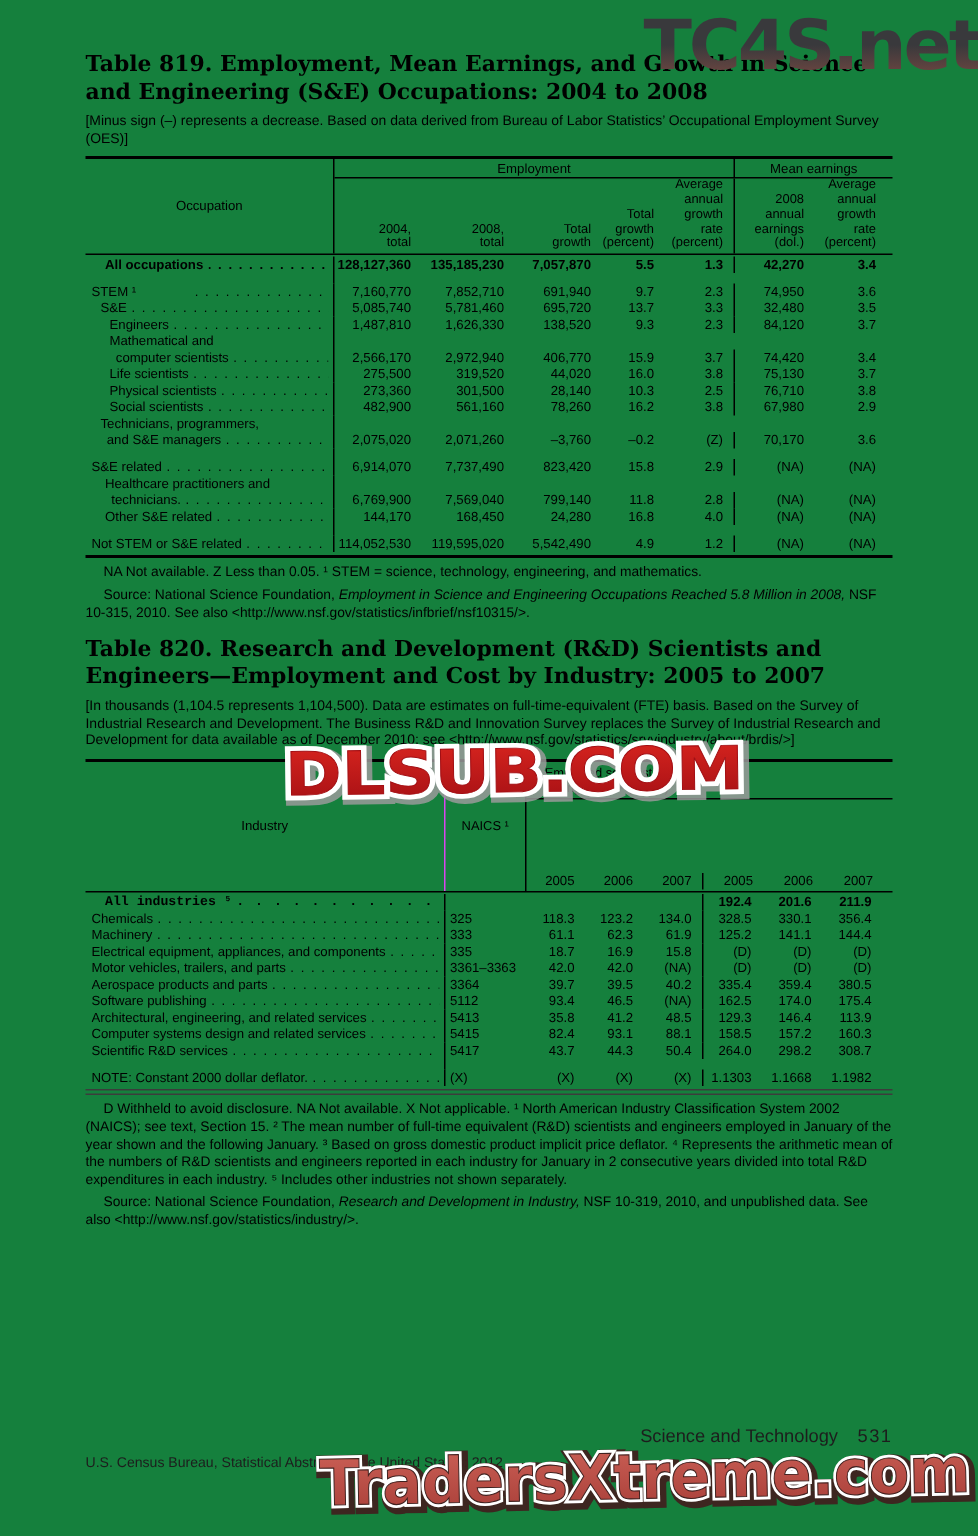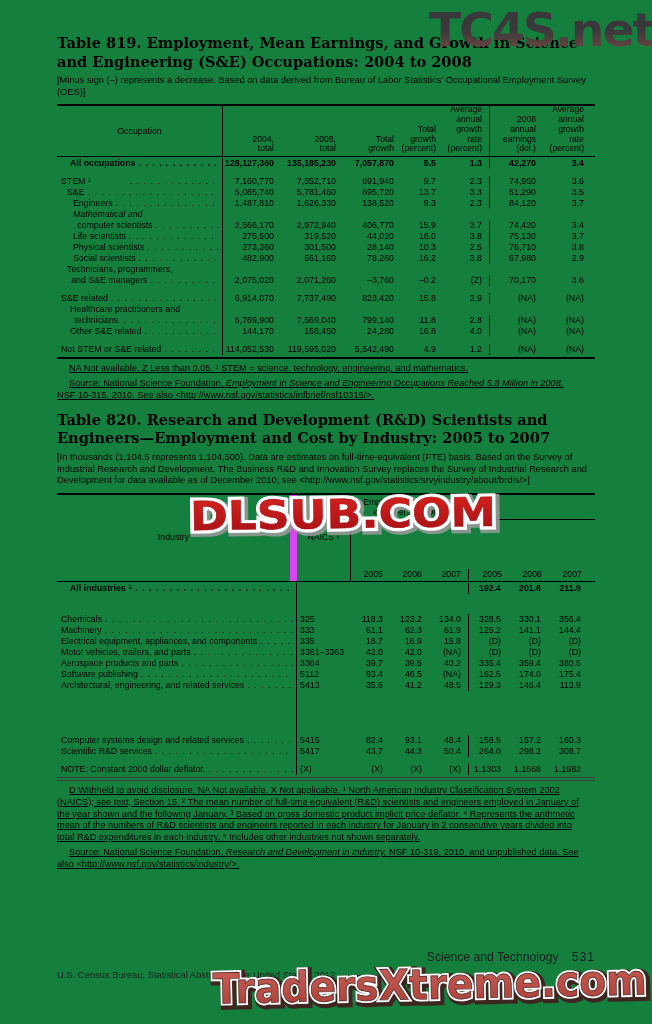--- a/index.html
+++ b/index.html
@@ -4,21 +4,21 @@
 <style>
   html,body{margin:0;padding:0;background:#e9e9e9;}
   .page{position:relative;width:652px;height:1024px;background:#15803d;overflow:hidden;
         font-family:"Liberation Sans",sans-serif;color:#000;}
   .content{padding:34px 57px 0 57px;width:538px;}
 
   
   .ttitle{font-family:"DejaVu Serif",serif;font-size:14.6px;line-height:18.5px;font-weight:bold;
           margin:0;width:530px;color:#000;}
   .bracket{font-size:9.3px;line-height:11.6px;margin:4px 0 6px 0;}
-  .fn{font-size:9.2px;line-height:11.9px;margin:3px 12px 0 0;text-indent:12px;text-decoration:underline;}
+  .fn{font-size:9.2px;line-height:11.9px;margin:3px 0 0 0;text-indent:12px;}
   .fn.nosrc{margin-top:4px;}
   .sec820{margin-top:9px;}
 
   
   .dtable{border-top:2px solid #000;border-bottom:2px solid #000;font-size:8.8px;line-height:11px;width:538px;box-sizing:border-box;}
   .dtable *{box-sizing:border-box;}
   .t820{border-bottom:4px double #3c3c3c;}
 
   
   .thead819{display:flex;border-bottom:1px solid #000;}
@@ -46,21 +46,21 @@
   .cell.num{text-align:right;padding-right:7px;}
   .sep{border-left:1px solid #000;}
 
   
   .t819 .cell.stub{width:166px;}
   .t819 .v0{width:58px}.t819 .v1{width:62px}.t819 .v2{width:58px}.t819 .v3{width:42px}
   .t819 .v4{width:46px}.t819 .v5{width:54px}.t819 .v6{width:48px}
 
   
   .thead820{display:flex;border-bottom:1px solid #000;}
-  .stub820{width:240px;border-right:7px solid #d946ef;display:flex;align-items:center;justify-content:center;}
+  .stub820{width:240px;border-right:1px solid #d946ef;display:flex;align-items:center;justify-content:center;}
   .naicsh{width:54px;border-right:1px solid #000;display:flex;align-items:center;justify-content:center;
           text-align:center;font-size:8.6px;}
   .hgroups{flex:1;display:flex;flex-direction:column;gap:48px;}
   .glabels{display:flex;border-bottom:1px solid #000;flex:1;}
   .glab{display:flex;align-items:center;justify-content:center;text-align:center;
         font-size:8.6px;line-height:10px;padding:2px 6px;}
   .gemp2{width:117px;}
   .gcost{flex:1;border-left:1px solid #000;}
   .yrow{display:flex;height:13px;align-items:center;}
   .ycell{width:39px;text-align:right;padding-right:7px;}
@@ -102,20 +102,24 @@
     <section>
       <h2 class="ttitle">Table 819. Employment, Mean Earnings, and Growth in Science and Engineering (S&amp;E) Occupations: 2004 to 2008</h2>
       <p class="bracket">[Minus sign (–) represents a decrease. Based on data derived from Bureau of Labor Statistics’ Occupational Employment Survey (OES)]</p>
 
       <div class="dtable t819">
         <div class="thead819">
           <div class="shead">
             <span>Occupation</span>
           </div>
           <div class="rightarea">
+            <div class="grow">
+              <div class="gemp">Employment</div>
+              <div class="gmean">Mean earnings</div>
+            </div>
             <div class="cols" id="cols819">
                 <div class="hcol v0">2004,
 total</div>
                 <div class="hcol v1">2008,
 total</div>
                 <div class="hcol v2">Total
 growth</div>
                 <div class="hcol v3">Total
 growth
 (percent)</div>
@@ -180,41 +184,41 @@
                 <div class="lline" style="padding-left: 6px;">
                   <span class="lbl">S&amp;E</span>
                   <span class="dots"></span>
                 </div>
               </div>
               <div class="cell num v0">5,085,740</div>
               <div class="cell num v1">5,781,460</div>
               <div class="cell num v2">695,720</div>
               <div class="cell num v3">13.7</div>
               <div class="cell num v4">3.3</div>
-              <div class="cell num v5 sep">51,290</div>
+              <div class="cell num v5 sep">32,480</div>
               <div class="cell num v6">3.5</div>
             </div>
             <div class="trow">
               <div class="cell stub">
                 <div class="lline" style="padding-left: 12px;">
                   <span class="lbl">Engineers</span>
                   <span class="dots"></span>
                 </div>
               </div>
               <div class="cell num v0">1,487,810</div>
               <div class="cell num v1">1,626,330</div>
               <div class="cell num v2">138,520</div>
               <div class="cell num v3">9.3</div>
               <div class="cell num v4">2.3</div>
               <div class="cell num v5 sep">84,120</div>
               <div class="cell num v6">3.7</div>
             </div>
             <div class="trow">
               <div class="cell stub">
-                <div class="lline" style="padding-left: 12px; font-style: italic;">
+                <div class="lline" style="padding-left: 12px;">
                   <span class="lbl">Mathematical and</span>
                 </div>
                 <div class="lline" style="padding-left: 16.2px;">
                   <span class="lbl">computer scientists</span>
                   <span class="dots"></span>
                 </div>
               </div>
               <div class="cell num v0">2,566,170</div>
               <div class="cell num v1">2,972,940</div>
               <div class="cell num v2">406,770</div>
@@ -400,36 +404,36 @@
                   <div class="kcell">2005</div>
                   <div class="kcell">2006</div>
                   <div class="kcell">2007</div>
                 </span>
             </div>
           </div>
         </div>
         <div class="tbody" id="body820">
             <div class="trow bold">
               <div class="cell stub">
-                <div class="lline" style="padding-left: 9px;">
+                <div class="lline" style="padding-left: 9px; font-family: Liberation Mono, monospace;">
                   <span class="lbl">All industries ⁵</span>
                   <span class="dots"></span>
                 </div>
               </div>
               <div class="cell naics"></div>
               <div class="cell num e0"></div>
               <div class="cell num e1"></div>
               <div class="cell num e2"></div>
               <div class="cell num k0 sep">192.4</div>
               <div class="cell num k1">201.6</div>
               <div class="cell num k2">211.9</div>
             </div>
             <div class="trow">
               <div class="cell stub">
-                <div class="lline" style="padding-left: 0px; margin-top: 20px;">
+                <div class="lline" style="padding-left: 0px;">
                   <span class="lbl">Chemicals</span>
                   <span class="dots"></span>
                 </div>
               </div>
               <div class="cell naics">325</div>
               <div class="cell num e0">118.3</div>
               <div class="cell num e1">123.2</div>
               <div class="cell num e2">134.0</div>
               <div class="cell num k0 sep">328.5</div>
               <div class="cell num k1">330.1</div>
@@ -520,29 +524,29 @@
               <div class="cell naics">5413</div>
               <div class="cell num e0">35.8</div>
               <div class="cell num e1">41.2</div>
               <div class="cell num e2">48.5</div>
               <div class="cell num k0 sep">129.3</div>
               <div class="cell num k1">146.4</div>
               <div class="cell num k2">113.9</div>
             </div>
             <div class="trow">
               <div class="cell stub">
-                <div class="lline" style="padding-left: 0px; margin-top: 44px;">
+                <div class="lline" style="padding-left: 0px;">
                   <span class="lbl">Computer systems design and related services</span>
                   <span class="dots"></span>
                 </div>
               </div>
               <div class="cell naics">5415</div>
               <div class="cell num e0">82.4</div>
               <div class="cell num e1">93.1</div>
-              <div class="cell num e2">48.4</div>
+              <div class="cell num e2">88.1</div>
               <div class="cell num k0 sep">158.5</div>
               <div class="cell num k1">157.2</div>
               <div class="cell num k2">160.3</div>
             </div>
             <div class="trow">
               <div class="cell stub">
                 <div class="lline" style="padding-left: 0px;">
                   <span class="lbl">Scientific R&amp;D services</span>
                   <span class="dots"></span>
                 </div>

